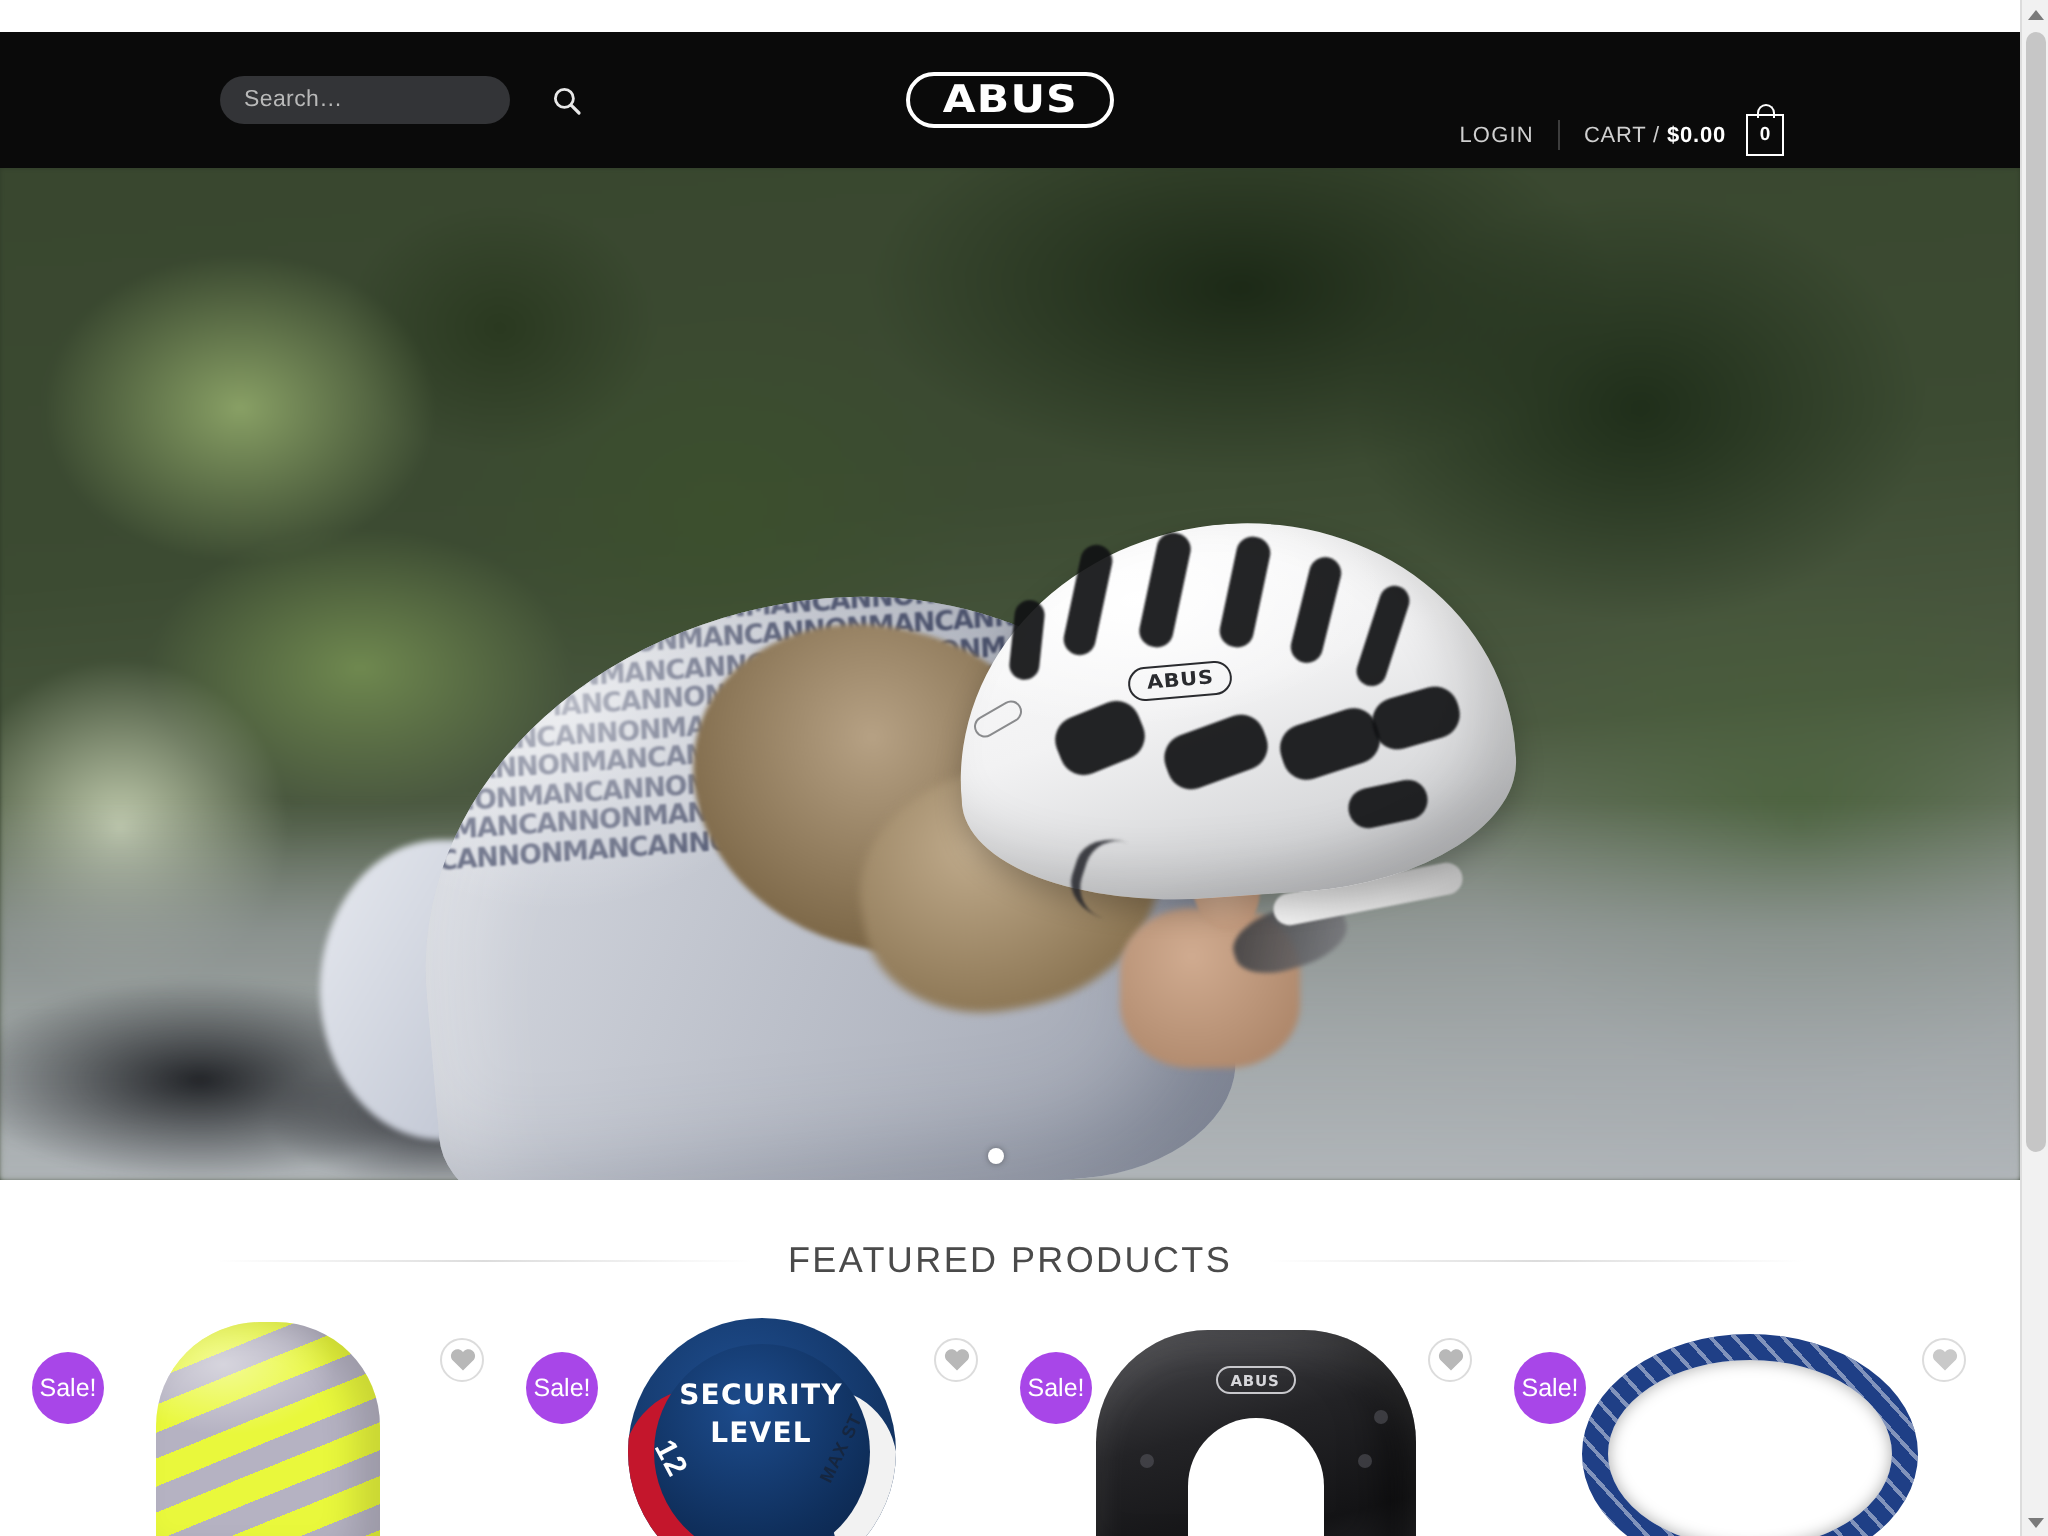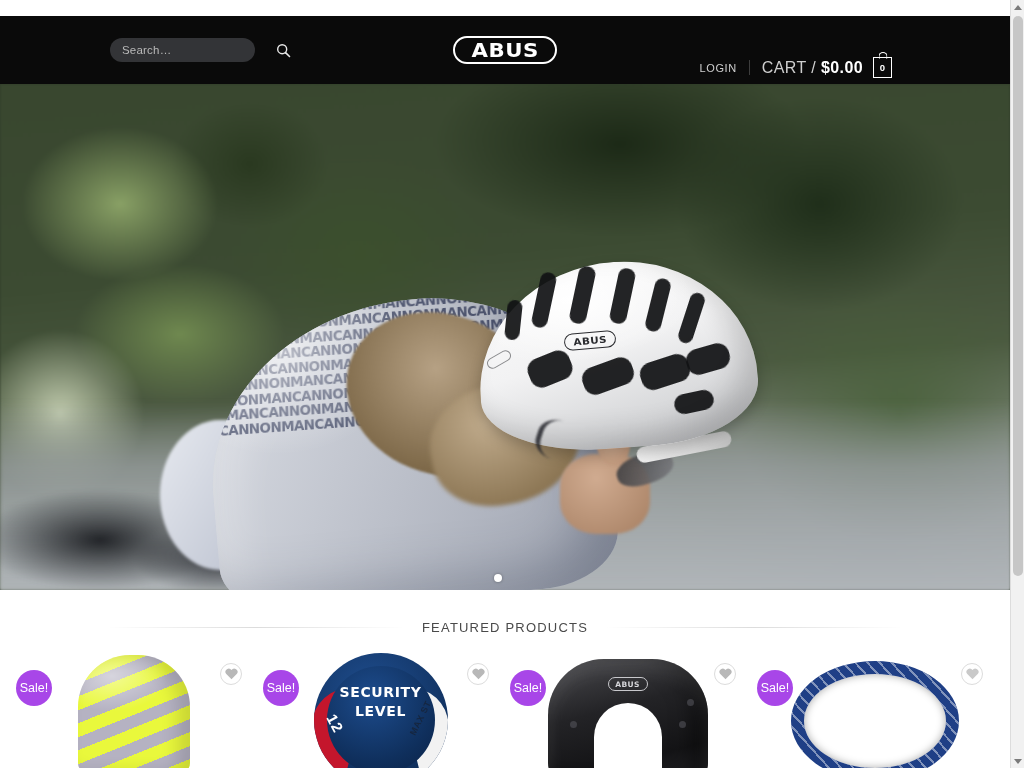--- a/index.html
+++ b/index.html
@@ -97,21 +97,21 @@
     cursor: pointer;
     padding: 0 12px;
     white-space: nowrap;
   }
   .acct-sep {
     width: 1px; height: 15px;
     background: #3d3d3d;
   }
   .cart-link {
     color: #cfcfcf;
-    font-size: 16px;
+    font-size: 11px;
     letter-spacing: .4px;
     text-decoration: none;
     cursor: pointer;
     padding: 0 10px 0 12px;
     white-space: nowrap;
   }
   .cart-link b { color: #ffffff; font-weight: 700; }
   .cart-badge {
     position: relative;
     width: 19px; height: 21px;
@@ -383,21 +383,21 @@
     align-items: center;
     gap: 18px;
     padding: 0 108px;
   }
   .featured-rule {
     flex: 1; height: 1px;
     background: linear-gradient(90deg, rgba(220,220,220,0), #dcdcdc, rgba(220,220,220,0));
   }
   .featured-title {
     color: #4a4a4a;
-    font-size: 13px;
+    font-size: 18px;
     letter-spacing: 1.2px;
     white-space: nowrap;
     font-weight: 400;
   }
 
   .products {
     display: flex;
     padding: 18px 10px 0 10px;
     gap: 0;
   }

